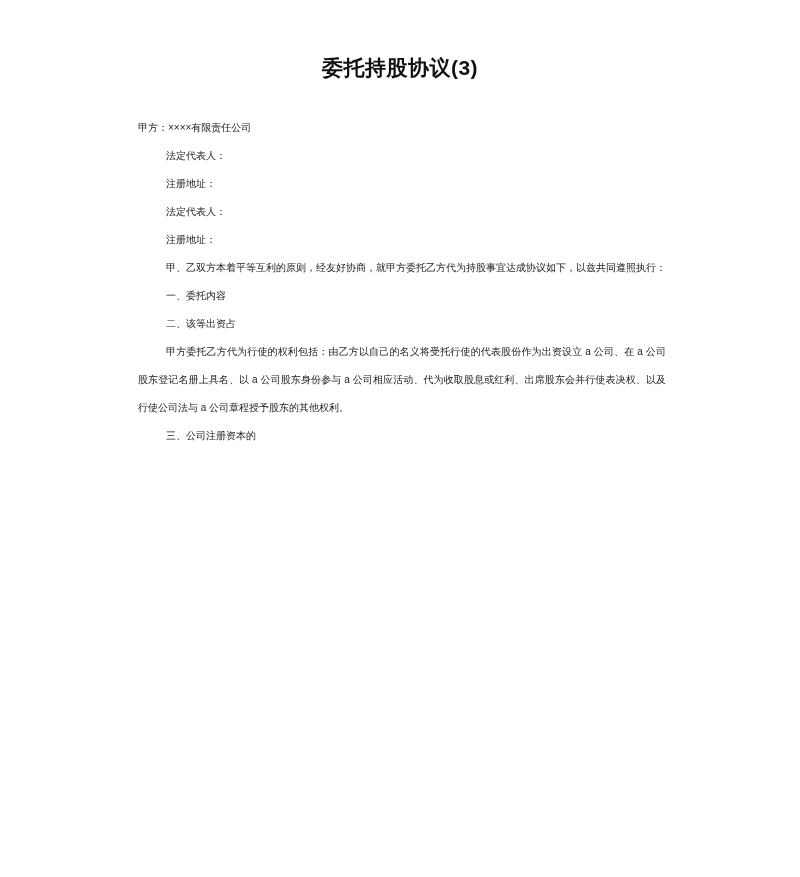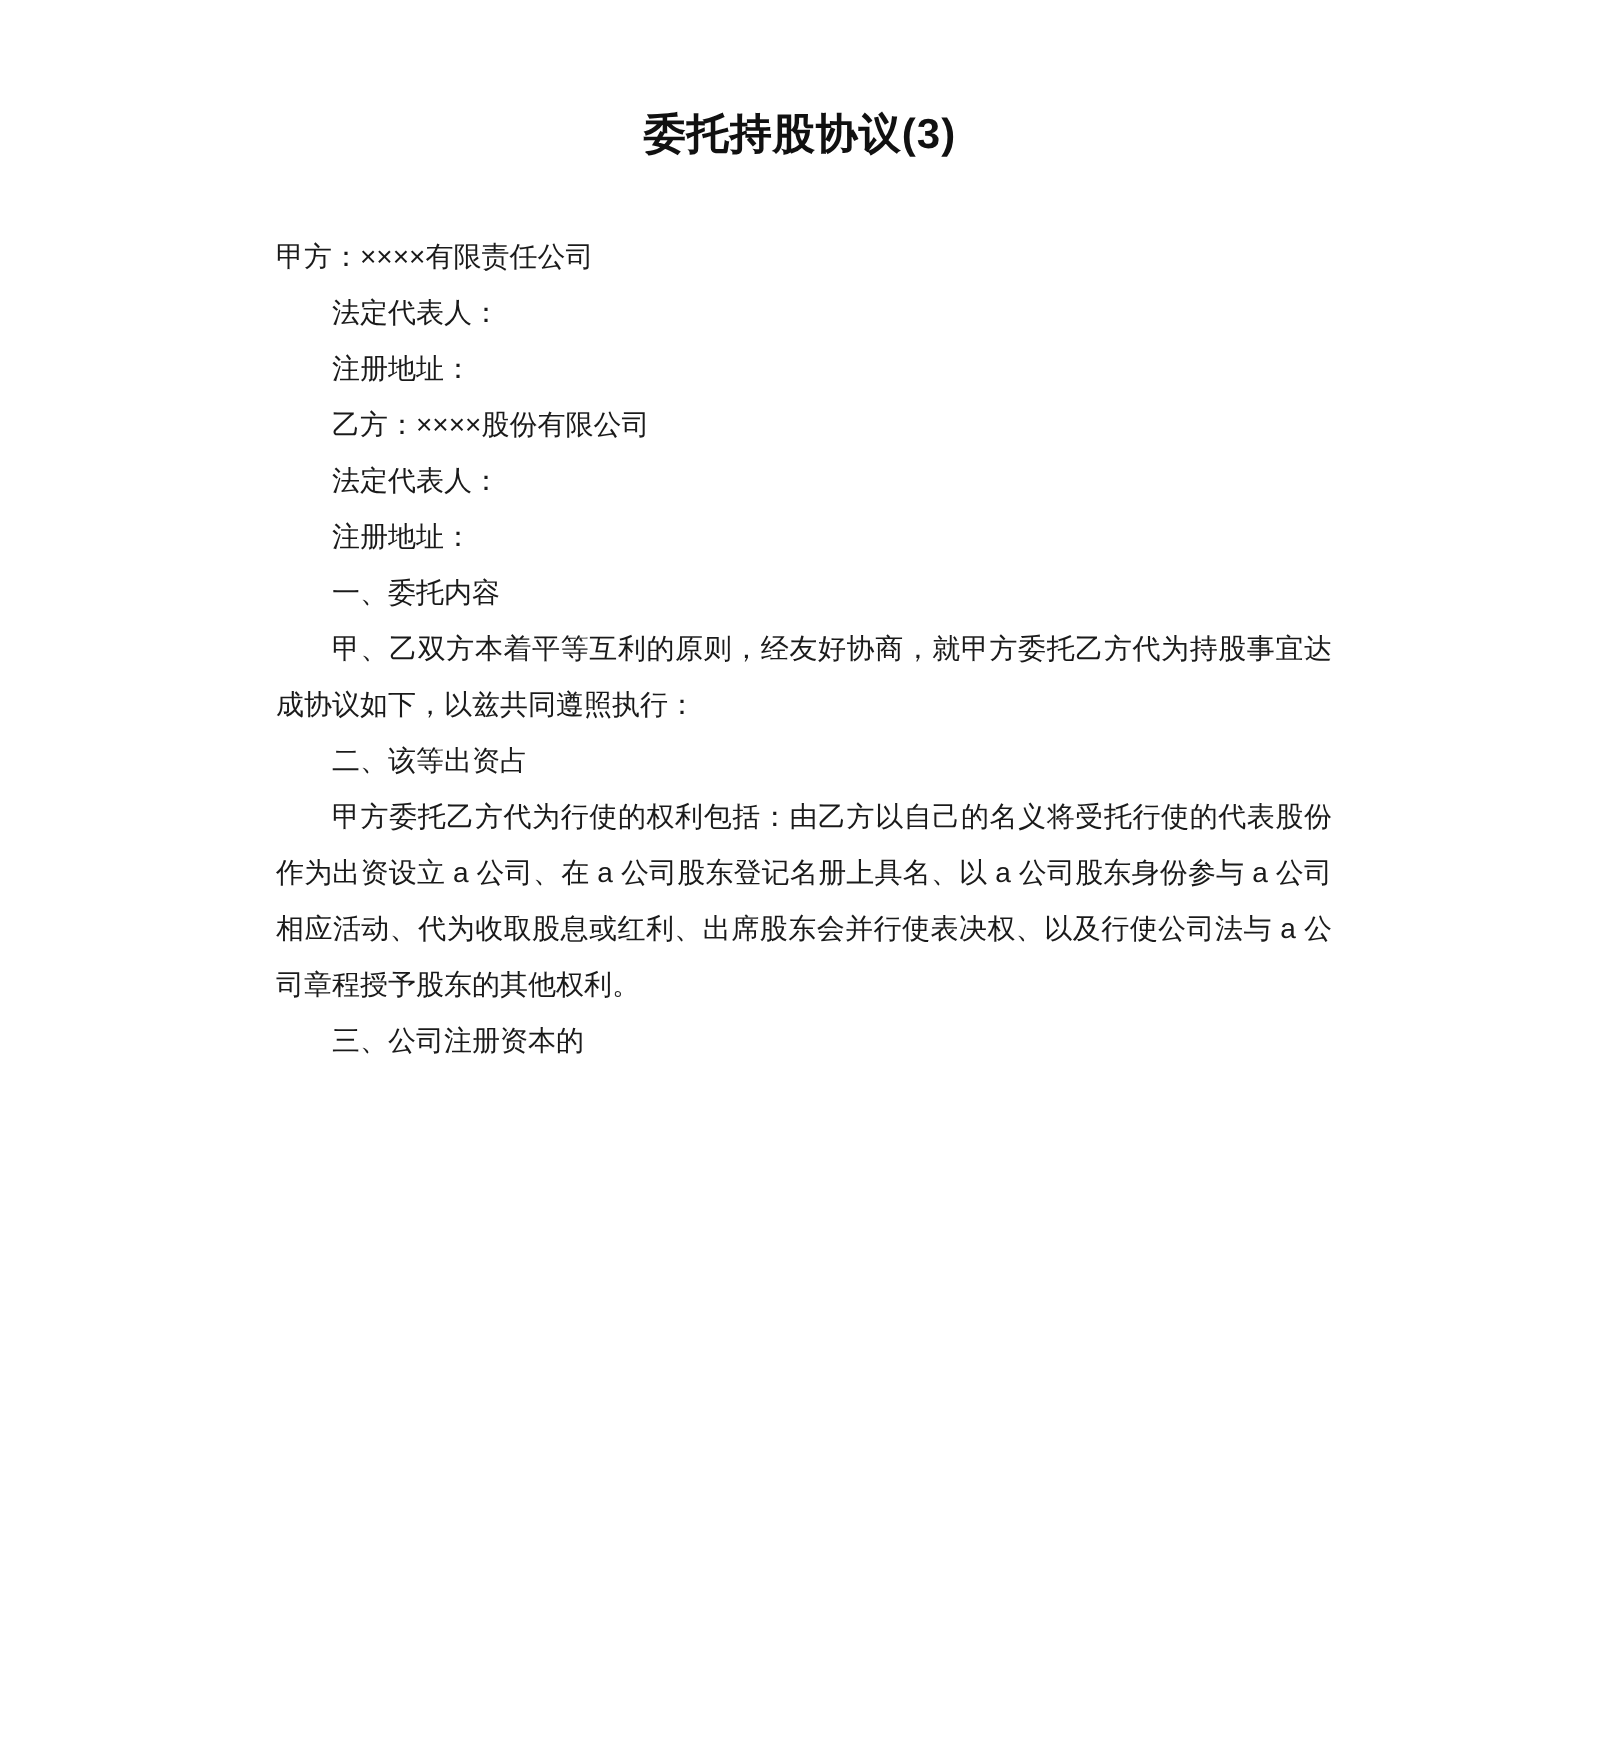--- a/index.html
+++ b/index.html
@@ -22,21 +22,21 @@
     text-align: center;
     font-size: 21px;
     font-weight: 700;
     line-height: 31px;
     color: #111111;
     letter-spacing: 0.5px;
   }
   .doc-body {
     margin-top: 31px;
     padding: 0 134px 0 138px;
-    font-size: 14px;
+    font-size: 10px;
     line-height: 28px;
     text-align: justify;
   }
   .doc-body p {
     margin: 0;
     padding: 0;
     text-indent: 28px;
     word-break: break-all;
   }
   .doc-body p.no-indent {
@@ -46,22 +46,21 @@
 </head>
 <body>
 
 <div class="page">
   <div class="doc-title">委托持股协议(3)</div>
 
   <div class="doc-body">
     <p class="no-indent">甲方：××××有限责任公司</p>
     <p>法定代表人：</p>
     <p>注册地址：</p>
-    <p>乙方：××××股份有限公司</p>
     <p>法定代表人：</p>
     <p>注册地址：</p>
+    <p>甲、乙双方本着平等互利的原则，经友好协商，就甲方委托乙方代为持股事宜达成协议如下，以兹共同遵照执行：</p>
     <p>一、委托内容</p>
-    <p>甲、乙双方本着平等互利的原则，经友好协商，就甲方委托乙方代为持股事宜达成协议如下，以兹共同遵照执行：</p>
     <p>二、该等出资占</p>
     <p>甲方委托乙方代为行使的权利包括：由乙方以自己的名义将受托行使的代表股份作为出资设立 a 公司、在 a 公司股东登记名册上具名、以 a 公司股东身份参与 a 公司相应活动、代为收取股息或红利、出席股东会并行使表决权、以及行使公司法与 a 公司章程授予股东的其他权利。</p>
     <p>三、公司注册资本的</p>
   </div>
 </div>
 
 </body></html>

